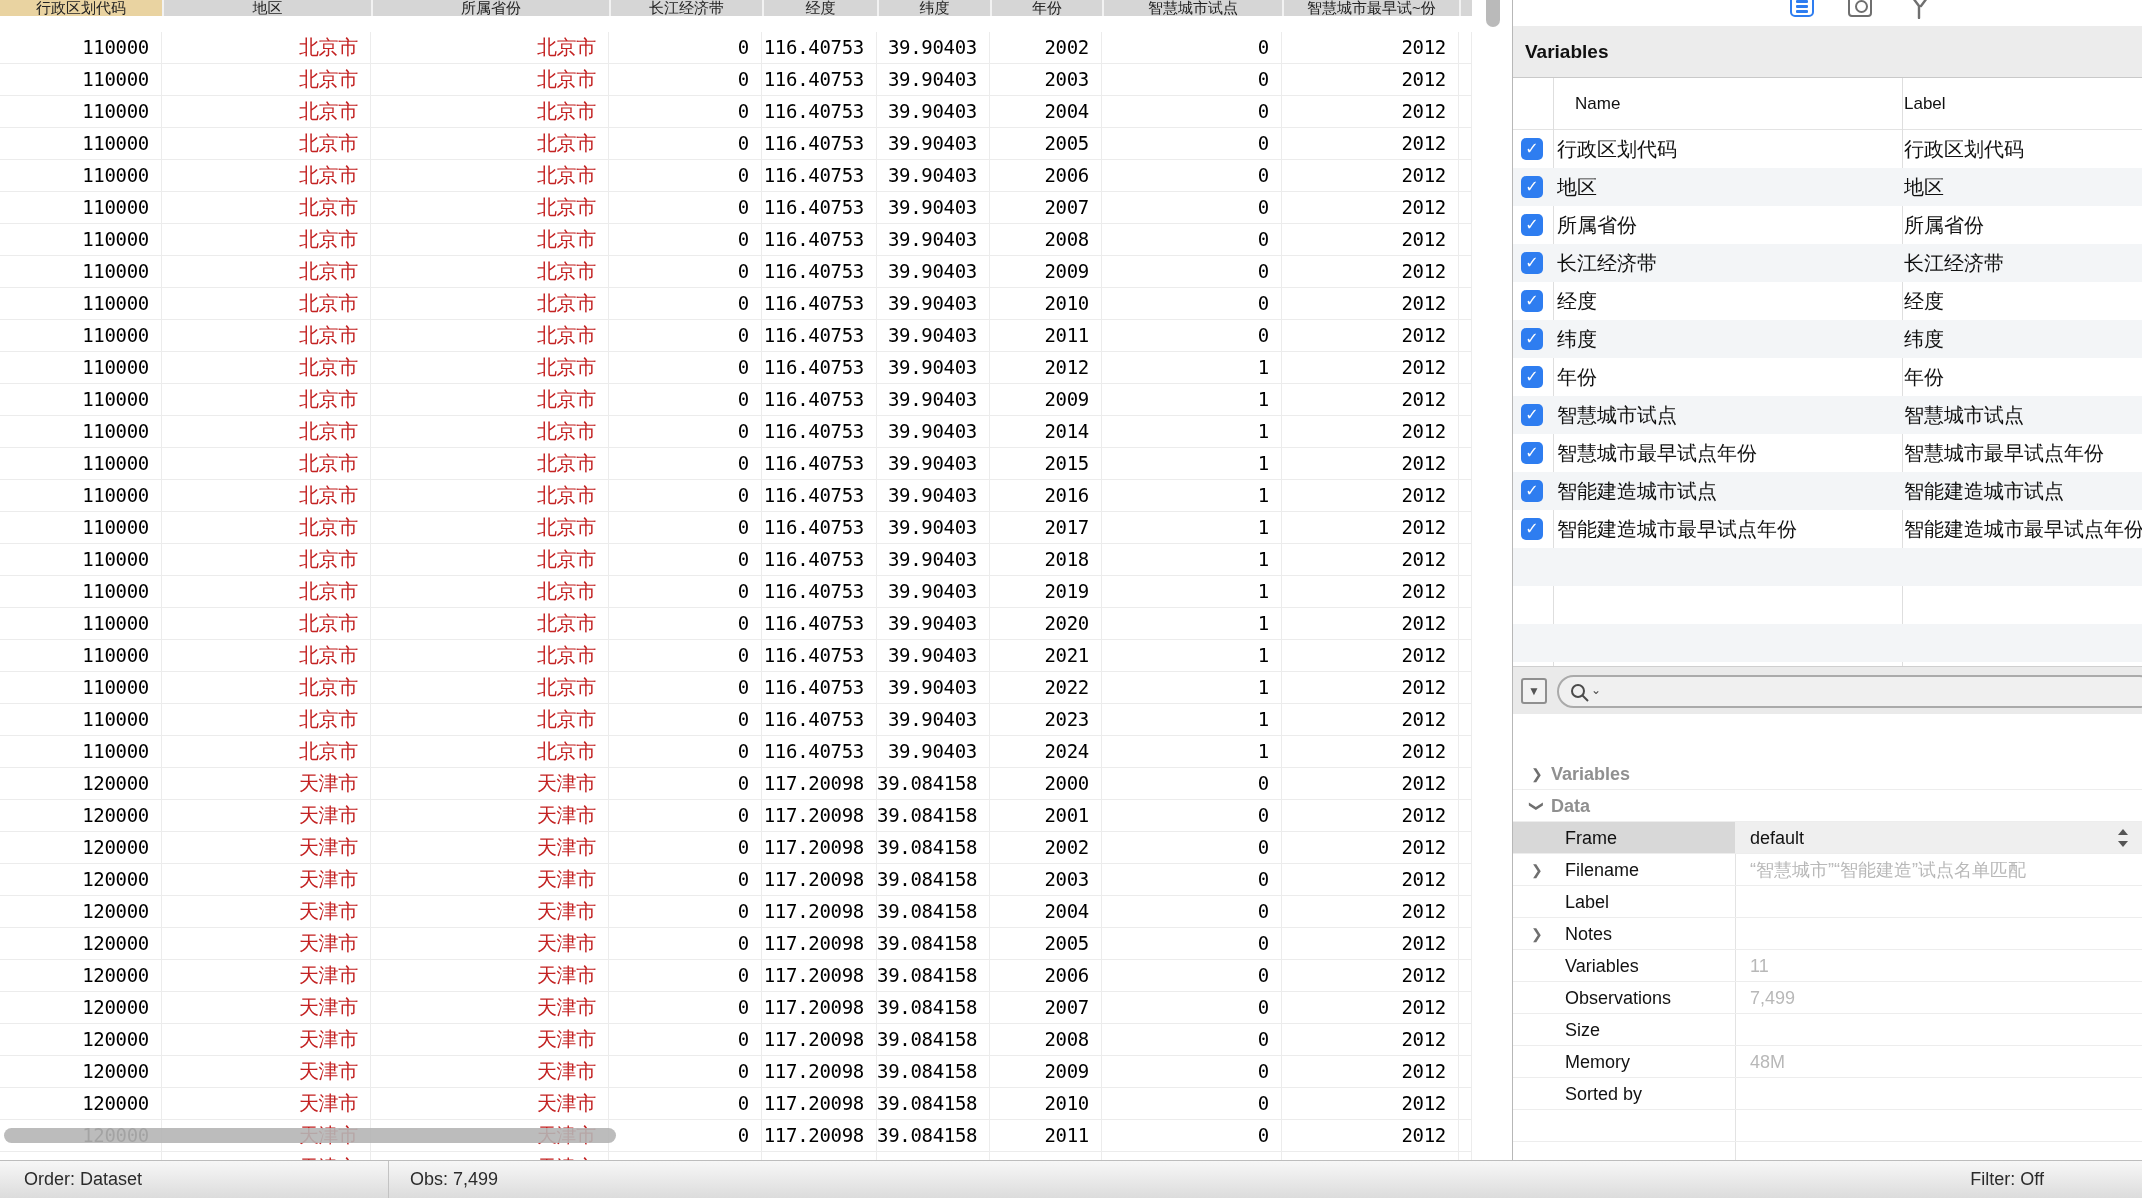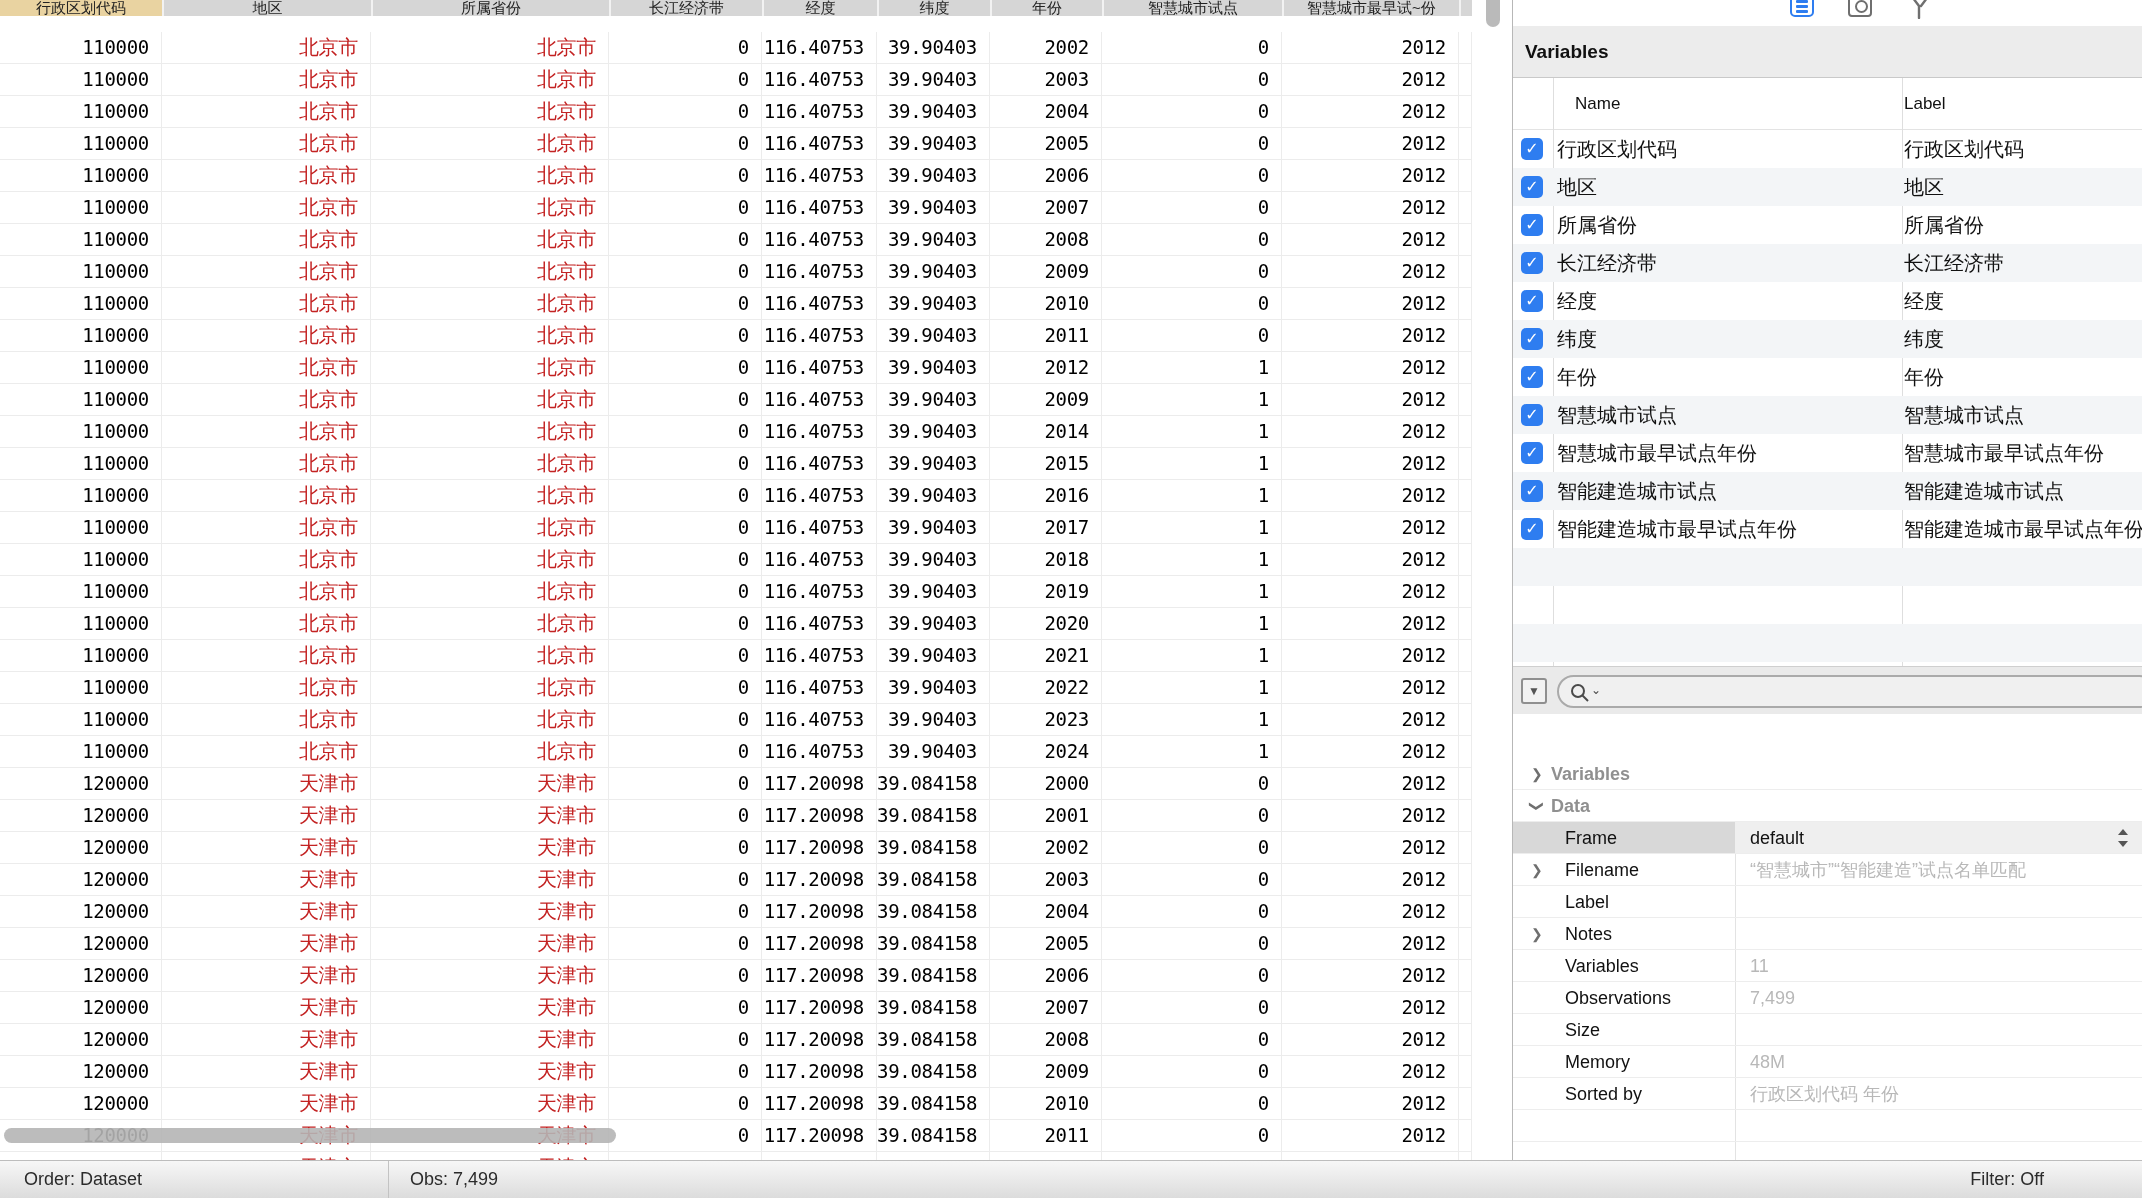--- a/index.html
+++ b/index.html
@@ -722,21 +722,20 @@
         </div>
         <div class="prow">
           <span class="plabel">Size</span>
         </div>
         <div class="prow">
           <span class="plabel">Memory</span>
           <span class="pvalue muted">48M</span>
         </div>
         <div class="prow">
           <span class="plabel">Sorted by</span>
-          <span class="pvalue muted">行政区划代码 年份</span>
         </div>
         <div class="prow"></div>
         <div class="prow"></div>
       </div>
   </div>
 
   <div class="statusbar">
     <span class="s-order">Order: Dataset</span>
     <div class="sdiv"></div>
     <span class="s-obs">Obs: 7,499</span>

